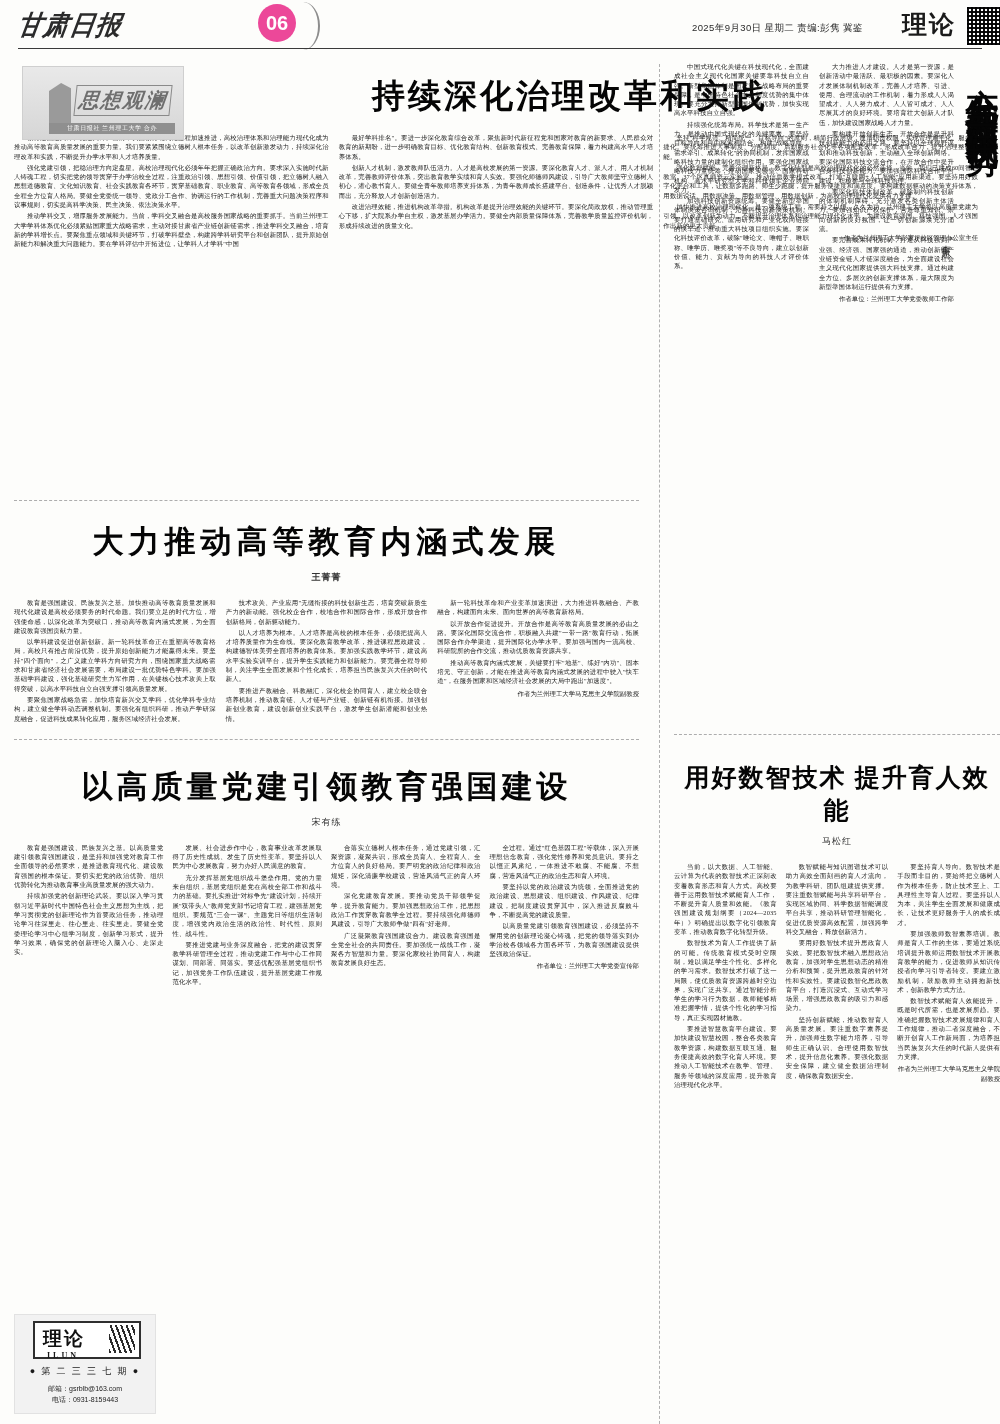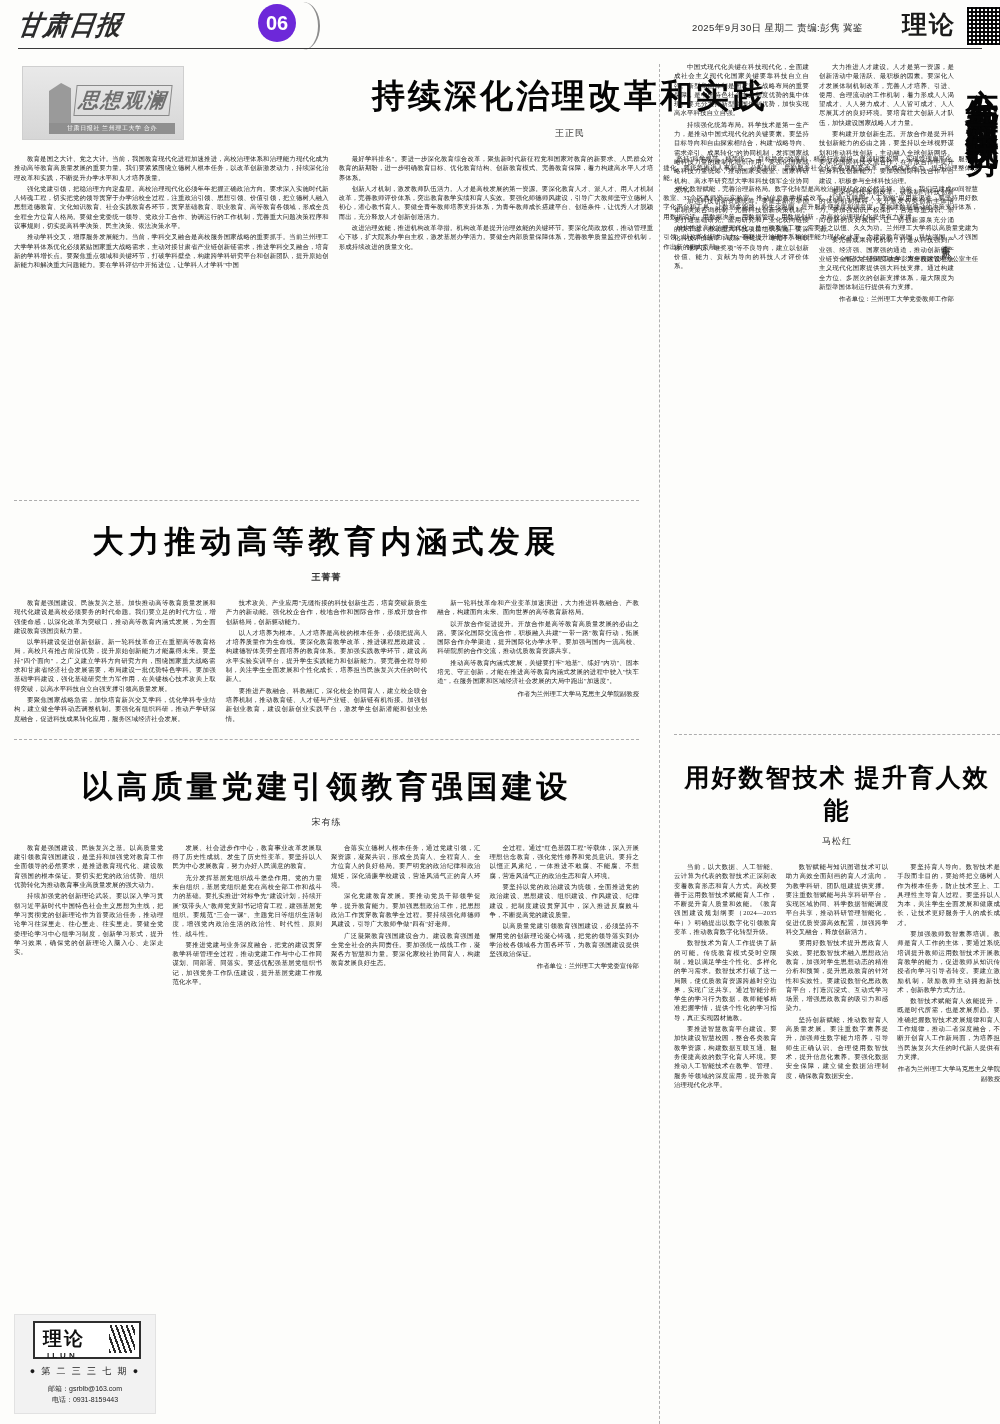--- a/index.html
+++ b/index.html
@@ -18,21 +18,21 @@
   .nameplate{
     position:absolute;left:4px;top:8px;
     font-family:"Liberation Serif",serif;
     font-size:25px;font-weight:bold;font-style:italic;
     letter-spacing:1px;color:#2b2b2b;
     transform:skewX(-8deg) scaleY(1.06);
   }
   .pagenum{
     position:absolute;left:244px;top:4px;
     width:38px;height:38px;border-radius:50%;
-    background:#6d28d9;color:#fff;
+    background:#ec4899;color:#fff;
     font-size:20px;font-weight:bold;
     display:flex;align-items:center;justify-content:center;
     font-family:"Liberation Sans",sans-serif;
   }
   .pagenum-arc{
     position:absolute;left:278px;top:2px;width:26px;height:48px;
     border-right:2px solid #8d8d8d;border-radius:0 60% 60% 0/0 50% 50% 0;
   }
   .dateline{
     position:absolute;left:678px;top:22px;
@@ -124,21 +124,21 @@
     position:absolute;left:18px;top:6px;width:104px;height:34px;
     border:2px solid #2f2f2f;background:#fff;
   }
   .lilun-mark span{
     position:absolute;left:8px;top:3px;font-size:19px;font-weight:bold;letter-spacing:2px;color:#101010;
   }
   .lilun-mark .slash{
     position:absolute;right:4px;top:2px;width:26px;height:28px;
     background:repeating-linear-gradient(70deg,#2b2b2b 0 2px,#fff 2px 5px);
   }
-  .lilun-en{position:absolute;left:32px;top:36px;font-size:8px;font-weight:bold;letter-spacing:3px;color:#1a1a1a;font-family:Liberation Sans, sans-serif;}
+  .lilun-en{position:absolute;left:32px;top:36px;font-size:8px;font-weight:bold;letter-spacing:3px;color:#1a1a1a;font-family:Liberation Serif, serif;}
   .lilun-issue{position:absolute;left:0;right:0;top:50px;text-align:center;font-size:9px;letter-spacing:2px;color:#1a1a1a;}
   .lilun-contact{position:absolute;left:0;right:0;top:68px;text-align:center;font-size:7px;line-height:11px;color:#222;font-family:"Liberation Sans",sans-serif;}
 </style>
 </head>
 <body>
 
 <div class="page">
 
   <div class="masthead">
     <div class="nameplate">甘肃日报</div>
@@ -156,21 +156,20 @@
 
     <div style="position:relative;height:430px;">
 
       <div class="logo-badge" style="top:6px;">
         <div class="logo-pillar"></div>
         <div class="logo-text">思想观澜</div>
         <div class="logo-sub">甘肃日报社 兰州理工大学 合办</div>
       </div>
 
       <div class="headline" style="font-size:33px;margin-left:160px;margin-right:20px;padding-top:14px;">持续深化治理改革和实践</div>
-      <div class="byline" style="margin-left:160px;margin-right:20px;">王正民</div>
 
       <div class="cols" style="margin-top:14px;padding-right:8px;">
         <div class="col">
           <p class="ptext">教育是国之大计、党之大计。当前，我国教育现代化进程加速推进，高校治理体系和治理能力现代化成为推动高等教育高质量发展的重要力量。我们要紧紧围绕立德树人根本任务，以改革创新激发动力，持续深化治理改革和实践，不断提升办学水平和人才培养质量。</p>
           <p class="ptext">强化党建引领，把稳治理方向定盘星。高校治理现代化必须年年把握正确政治方向。要求深入实施时代新人铸魂工程，切实把党的领导贯穿于办学治校全过程，注重政治引领、思想引领、价值引领，把立德树人融入思想道德教育、文化知识教育、社会实践教育各环节，贯穿基础教育、职业教育、高等教育各领域，形成全员全程全方位育人格局。要健全党委统一领导、党政分工合作、协调运行的工作机制，完善重大问题决策程序和议事规则，切实提高科学决策、民主决策、依法决策水平。</p>
           <p class="ptext">推动学科交叉，增厚服务发展能力。当前，学科交叉融合是高校服务国家战略的重要抓手。当前兰州理工大学学科体系优化必须紧贴国家重大战略需求，主动对接甘肃省产业链创新链需求，推进学科交叉融合，培育新的学科增长点。要聚焦重点领域和关键环节，打破学科壁垒，构建跨学科研究平台和创新团队，提升原始创新能力和解决重大问题能力。要在学科评估中开拓进位，让学科人才学科"中国</p>
         </div>
         <div class="col">
           <p class="ptext">最好学科排名"。要进一步深化教育综合改革，聚焦新时代新征程党和国家对教育的新要求、人民群众对教育的新期盼，进一步明确教育目标、优化教育结构、创新教育模式、完善教育保障，着力构建高水平人才培养体系。</p>
           <p class="ptext">创新人才机制，激发教师队伍活力。人才是高校发展的第一资源。要深化教育人才、派人才、用人才机制改革，完善教师评价体系，突出教育教学实绩和育人实效。要强化师德师风建设，引导广大教师坚守立德树人初心，潜心教书育人。要健全青年教师培养支持体系，为青年教师成长搭建平台、创造条件，让优秀人才脱颖而出，充分释放人才创新创造活力。</p>

